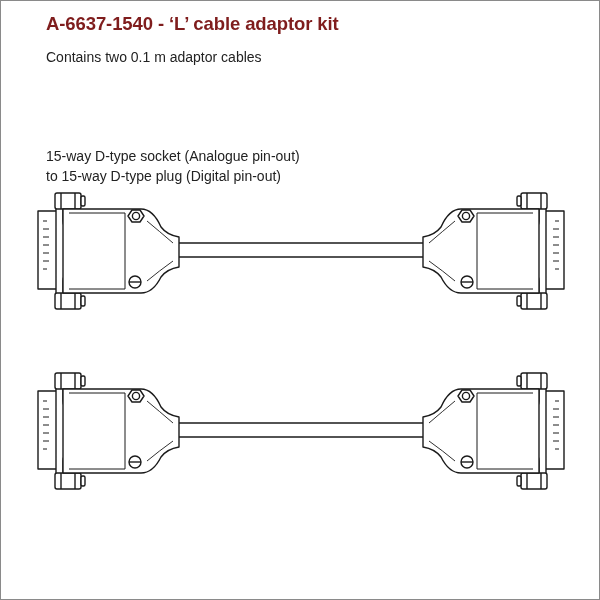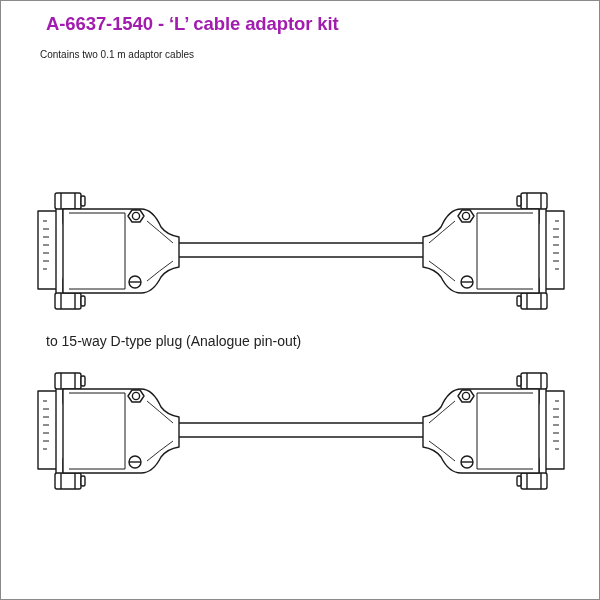--- a/index.html
+++ b/index.html
@@ -4,45 +4,49 @@
   <style>
     html, body { margin: 0; padding: 0; background: #ffffff; }
     body { width: 600px; height: 600px; overflow: hidden; }
     .frame {
       position: absolute; left: 0; top: 0; width: 598px; height: 598px;
       border: 1px solid #8a8a8a; background: #fff;
     }
     .title {
       position: absolute; left: 45px; top: 12px;
       font-family: "Liberation Sans", sans-serif; font-weight: bold;
-      font-size: 18.5px; color: #a21caf; letter-spacing: -0.1px;
+      font-size: 18.5px; color: #7f1d1d; letter-spacing: -0.1px;
     }
     .subtitle {
-      position: absolute; left: 39px; top: 48px;
-      font-family: "Liberation Sans", sans-serif; font-size: 10px; color: #222;
+      position: absolute; left: 45px; top: 48px;
+      font-family: "Liberation Sans", sans-serif; font-size: 14px; color: #222;
     }
     .caption {
       position: absolute; left: 45px;
       font-family: "Liberation Sans", sans-serif; font-size: 14px; color: #222;
       line-height: 20px;
     }
     .caption.c1 { top: 145px; }
     .caption.c2 { top: 330px; }
     svg.cable { position: absolute; left: 0; width: 600px; height: 120px; }
     svg.cable.s1 { top: 190px; }
     svg.cable.s2 { top: 370px; }
   </style>
 </head>
 <body>
 
 <div class="frame">
 
   <div class="title">A-6637-1540 - ‘L’ cable adaptor kit</div>
   <div class="subtitle">Contains two 0.1 m adaptor cables</div>
 
+  <div class="caption c1">
+    <div>15-way D-type socket (Analogue pin-out)</div>
+    <div>to 15-way D-type plug (Digital pin-out)</div>
+  </div>
 
   <svg class="cable s1" viewBox="0 0 600 120">
     <defs>
       <g id="conn" fill="#fff" stroke="#1a1a1a" stroke-width="1.4" stroke-linejoin="round">
 
         <rect x="37" y="20" width="20" height="78"></rect>
         <g stroke-width="1">
           <line x1="42" y1="30" x2="46" y2="30"></line>
           <line x1="42" y1="38" x2="48" y2="38"></line>
           <line x1="42" y1="46" x2="48" y2="46"></line>
@@ -79,21 +83,20 @@
       </g>
     </defs>
 
     <line x1="178" y1="52" x2="422" y2="52" stroke="#1a1a1a" stroke-width="1.4"></line>
     <line x1="178" y1="66" x2="422" y2="66" stroke="#1a1a1a" stroke-width="1.4"></line>
     <use href="#conn"></use>
     <use href="#conn" transform="translate(600,0) scale(-1,1)"></use>
   </svg>
 
   <div class="caption c2">
-    <div>to 15-way D-type plug (Analogue pin-out)</div>
   </div>
 
   <svg class="cable s2" viewBox="0 0 600 120">
     <line x1="178" y1="52" x2="422" y2="52" stroke="#1a1a1a" stroke-width="1.4"></line>
     <line x1="178" y1="66" x2="422" y2="66" stroke="#1a1a1a" stroke-width="1.4"></line>
     <use href="#conn"></use>
     <use href="#conn" transform="translate(600,0) scale(-1,1)"></use>
   </svg>
 
 </div>

